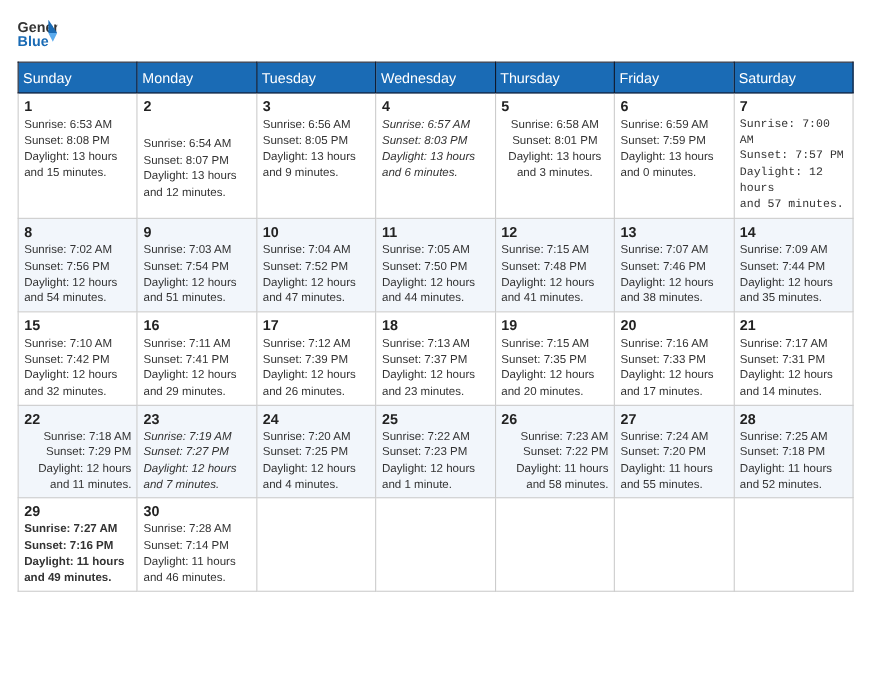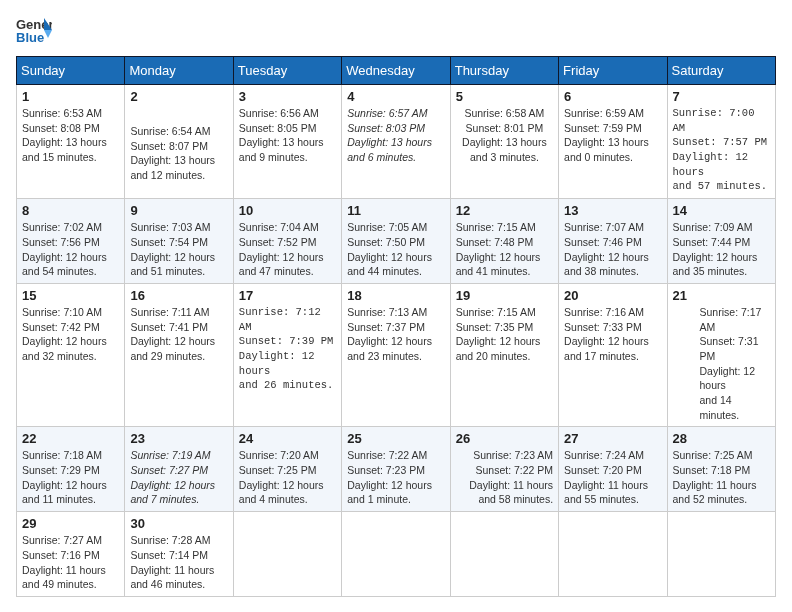--- a/index.html
+++ b/index.html
@@ -217,21 +217,21 @@
         </td>
         <td>
           <span class="day-num">16</span>
           <div class="day-info" style="white-space: pre-line;">Sunrise: 7:11 AM
 Sunset: 7:41 PM
 Daylight: 12 hours
 and 29 minutes.</div>
         </td>
         <td>
           <span class="day-num">17</span>
-          <div class="day-info" style="white-space: pre-line; font-family: Liberation Mono, monospace;">Sunrise: 7:12 AM
+          <div class="day-info" style="white-space: pre-line;">Sunrise: 7:12 AM
 Sunset: 7:39 PM
 Daylight: 12 hours
 and 26 minutes.</div>
         </td>
         <td>
           <span class="day-num">18</span>
           <div class="day-info" style="white-space: pre-line;">Sunrise: 7:13 AM
 Sunset: 7:37 PM
 Daylight: 12 hours
 and 23 minutes.</div>
@@ -245,30 +245,30 @@
         </td>
         <td>
           <span class="day-num">20</span>
           <div class="day-info" style="white-space: pre-line;">Sunrise: 7:16 AM
 Sunset: 7:33 PM
 Daylight: 12 hours
 and 17 minutes.</div>
         </td>
         <td>
           <span class="day-num">21</span>
-          <div class="day-info" style="white-space: pre-line; margin-left: 27px;">Sunrise: 7:17 AM
+          <div class="day-info" style="white-space: pre-line;">Sunrise: 7:17 AM
 Sunset: 7:31 PM
 Daylight: 12 hours
 and 14 minutes.</div>
         </td>
       </tr>
       <tr>
         <td>
           <span class="day-num">22</span>
-          <div class="day-info" style="white-space: pre-line;">Sunrise: 7:18 AM
+          <div class="day-info" style="white-space: pre-line; text-align: right;">Sunrise: 7:18 AM
 Sunset: 7:29 PM
 Daylight: 12 hours
 and 11 minutes.</div>
         </td>
         <td>
           <span class="day-num">23</span>
           <div class="day-info" style="white-space: pre-line; font-style: italic;">Sunrise: 7:19 AM
 Sunset: 7:27 PM
 Daylight: 12 hours
 and 7 minutes.</div>
@@ -305,21 +305,21 @@
           <span class="day-num">28</span>
           <div class="day-info" style="white-space: pre-line;">Sunrise: 7:25 AM
 Sunset: 7:18 PM
 Daylight: 11 hours
 and 52 minutes.</div>
         </td>
       </tr>
       <tr>
         <td>
           <span class="day-num">29</span>
-          <div class="day-info" style="white-space: pre-line;">Sunrise: 7:27 AM
+          <div class="day-info" style="white-space: pre-line; font-weight: bold;">Sunrise: 7:27 AM
 Sunset: 7:16 PM
 Daylight: 11 hours
 and 49 minutes.</div>
         </td>
         <td>
           <span class="day-num">30</span>
           <div class="day-info" style="white-space: pre-line;">Sunrise: 7:28 AM
 Sunset: 7:14 PM
 Daylight: 11 hours
 and 46 minutes.</div>

